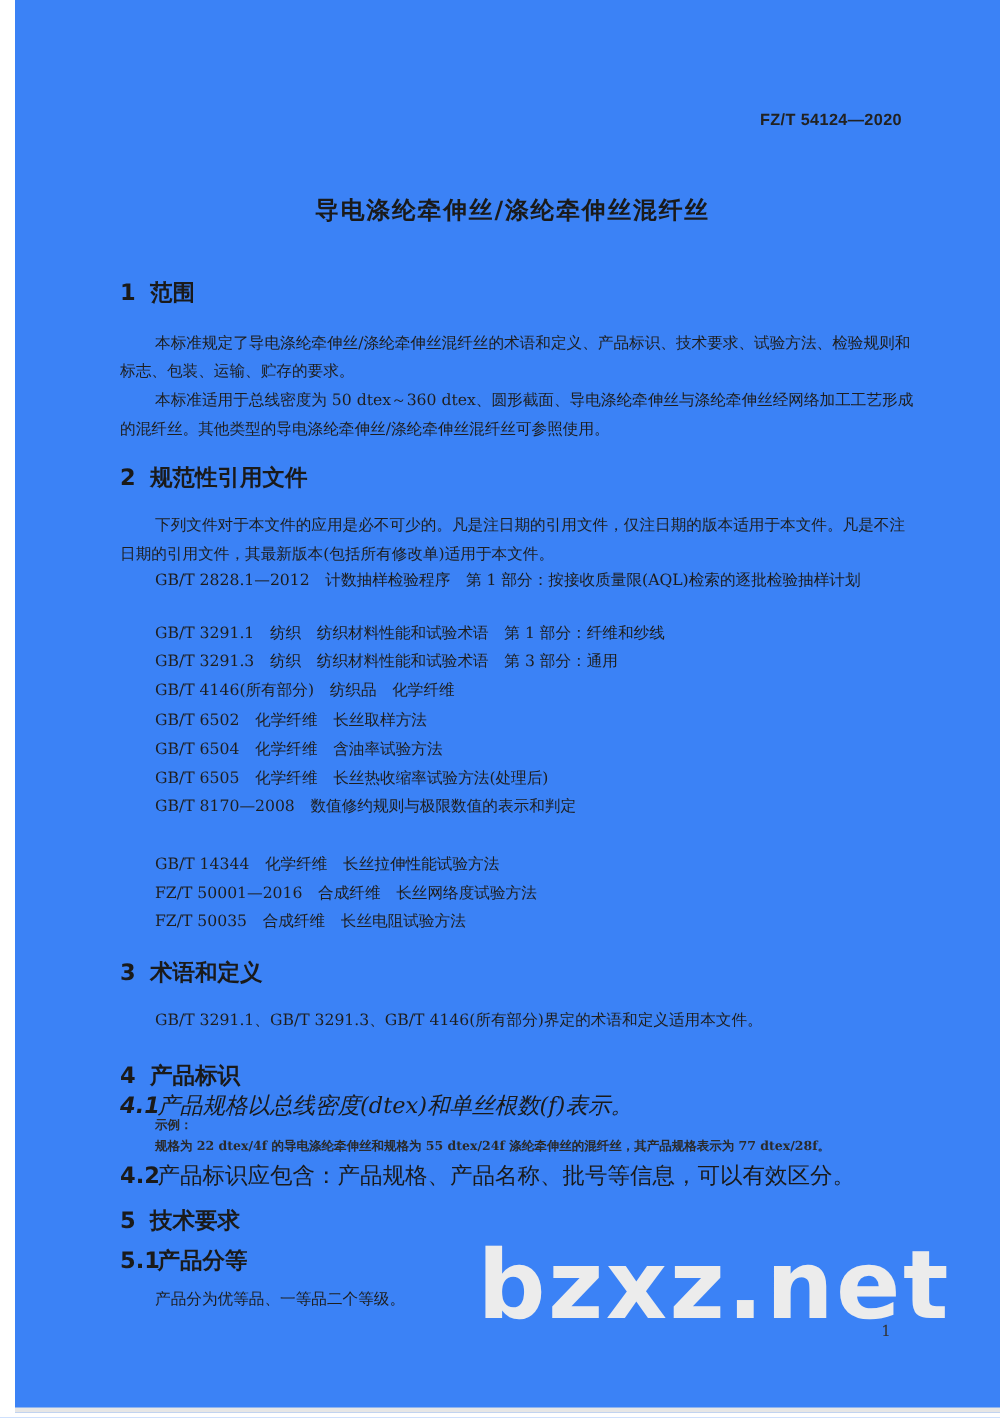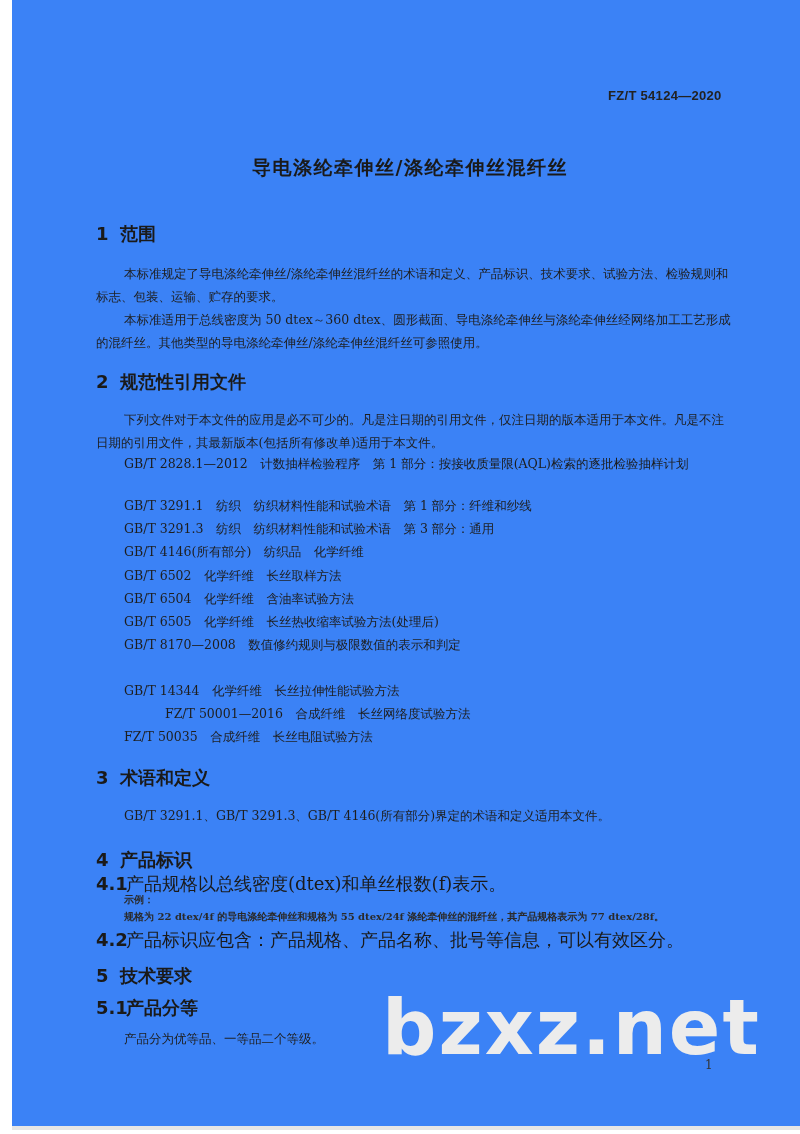--- a/index.html
+++ b/index.html
@@ -86,32 +86,32 @@
   <div class="para" style="top:408px;">下列文件对于本文件的应用是必不可少的。凡是注日期的引用文件，仅注日期的版本适用于本文件。凡是不注日期的引用文件，其最新版本(包括所有修改单)适用于本文件。</div>
   <div class="ref-wrap" style="top:452px;">GB/T 2828.1—2012　计数抽样检验程序　第 1 部分：按接收质量限(AQL)检索的逐批检验抽样计划</div>
   <div class="ref" style="top:496px;">GB/T 3291.1　纺织　纺织材料性能和试验术语　第 1 部分：纤维和纱线</div>
   <div class="ref" style="top:519px;">GB/T 3291.3　纺织　纺织材料性能和试验术语　第 3 部分：通用</div>
   <div class="ref" style="top:542px;">GB/T 4146(所有部分)　纺织品　化学纤维</div>
   <div class="ref" style="top:566px;">GB/T 6502　化学纤维　长丝取样方法</div>
   <div class="ref" style="top:589px;">GB/T 6504　化学纤维　含油率试验方法</div>
   <div class="ref" style="top:612px;">GB/T 6505　化学纤维　长丝热收缩率试验方法(处理后)</div>
   <div class="ref" style="top:635px;">GB/T 8170—2008　数值修约规则与极限数值的表示和判定</div>
   <div class="ref" style="top:681px;">GB/T 14344　化学纤维　长丝拉伸性能试验方法</div>
-  <div class="ref" style="top:704px;margin-left:41px;">FZ/T 50001—2016　合成纤维　长丝网络度试验方法</div>
+  <div class="ref" style="top:704px;">FZ/T 50001—2016　合成纤维　长丝网络度试验方法</div>
   <div class="ref" style="top:727px;">FZ/T 50035　合成纤维　长丝电阻试验方法</div>
 
   <div class="sec-head" style="top:766px;">
     <span class="num">3</span><span>术语和定义</span>
   </div>
   <div class="para" style="top:804px;">GB/T 3291.1、GB/T 3291.3、GB/T 4146(所有部分)界定的术语和定义适用本文件。</div>
 
   <div class="sec-head" style="top:848px;">
     <span class="num">4</span><span>产品标识</span>
   </div>
-  <div class="sec-head sub-head" style="top:872px; font-weight:normal;">
+  <div class="sec-head sub-head" style="top:872px; font-weight:normal;font-style:italic;">
     <span class="num" style="font-weight:bold;">4.1</span><span style="font-family:'DejaVu Serif',serif;">产品规格以总线密度(dtex)和单丝根数(f)表示。</span>
   </div>
   <div class="example-label" style="top:893px;">示例：</div>
   <div class="example-text" style="top:910px;">规格为 22 dtex/4f 的导电涤纶牵伸丝和规格为 55 dtex/24f 涤纶牵伸丝的混纤丝，其产品规格表示为 77 dtex/28f。</div>
   <div class="sec-head sub-head" style="top:928px; font-weight:normal;">
     <span class="num" style="font-weight:bold;">4.2</span><span style="font-family:Liberation Sans, sans-serif;margin-top:32px;">产品标识应包含：产品规格、产品名称、批号等信息，可以有效区分。</span>
   </div>
 
   <div class="sec-head" style="top:964px;">
     <span class="num">5</span><span>技术要求</span>

